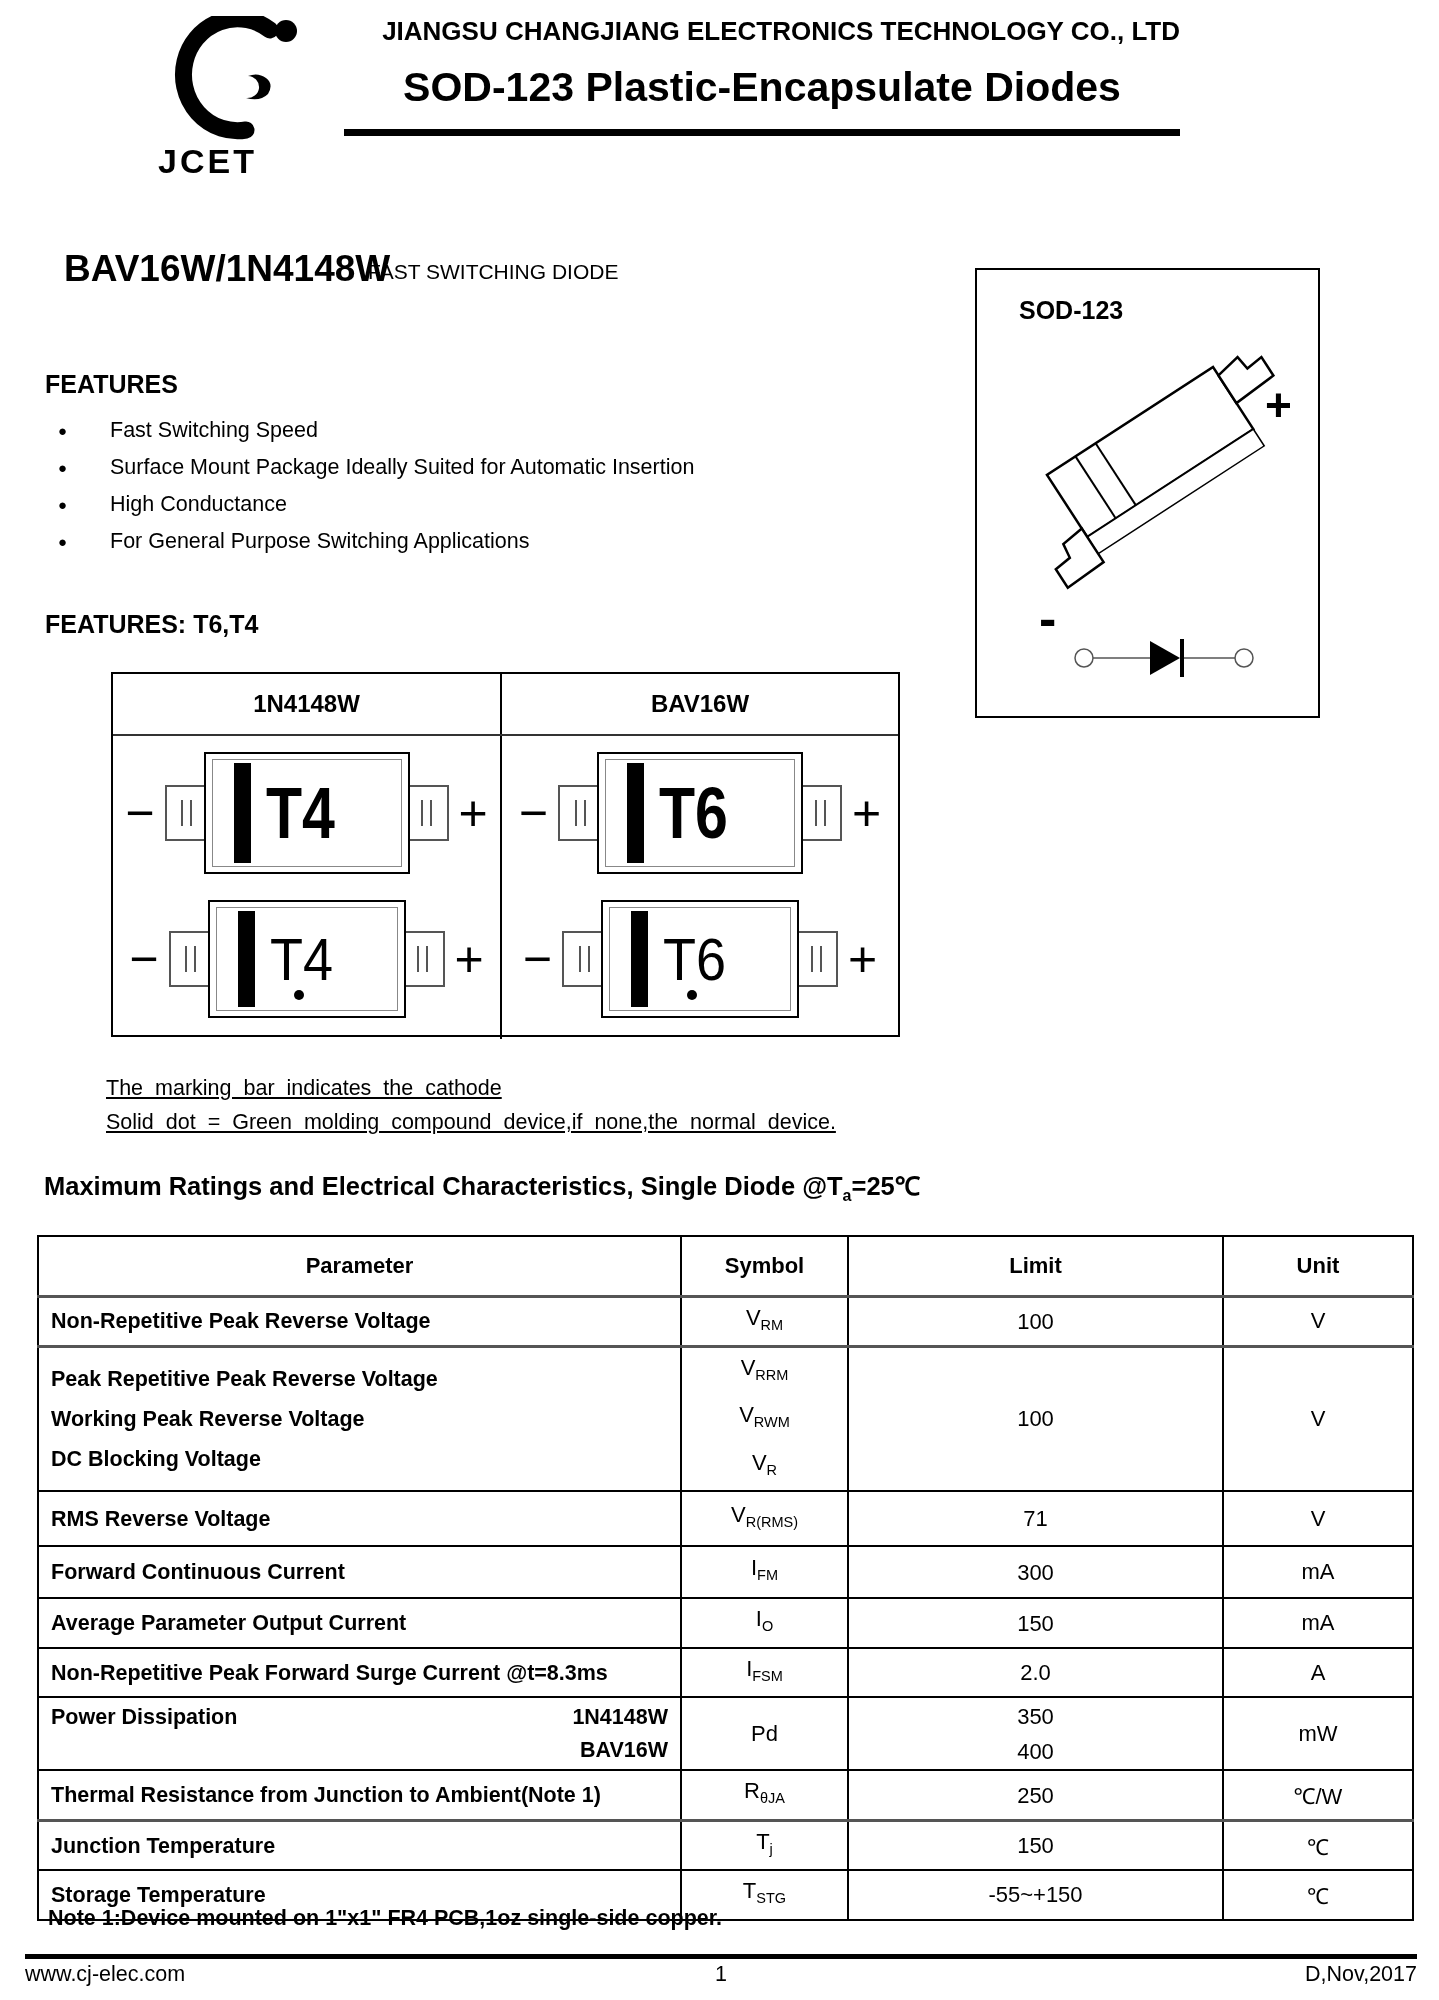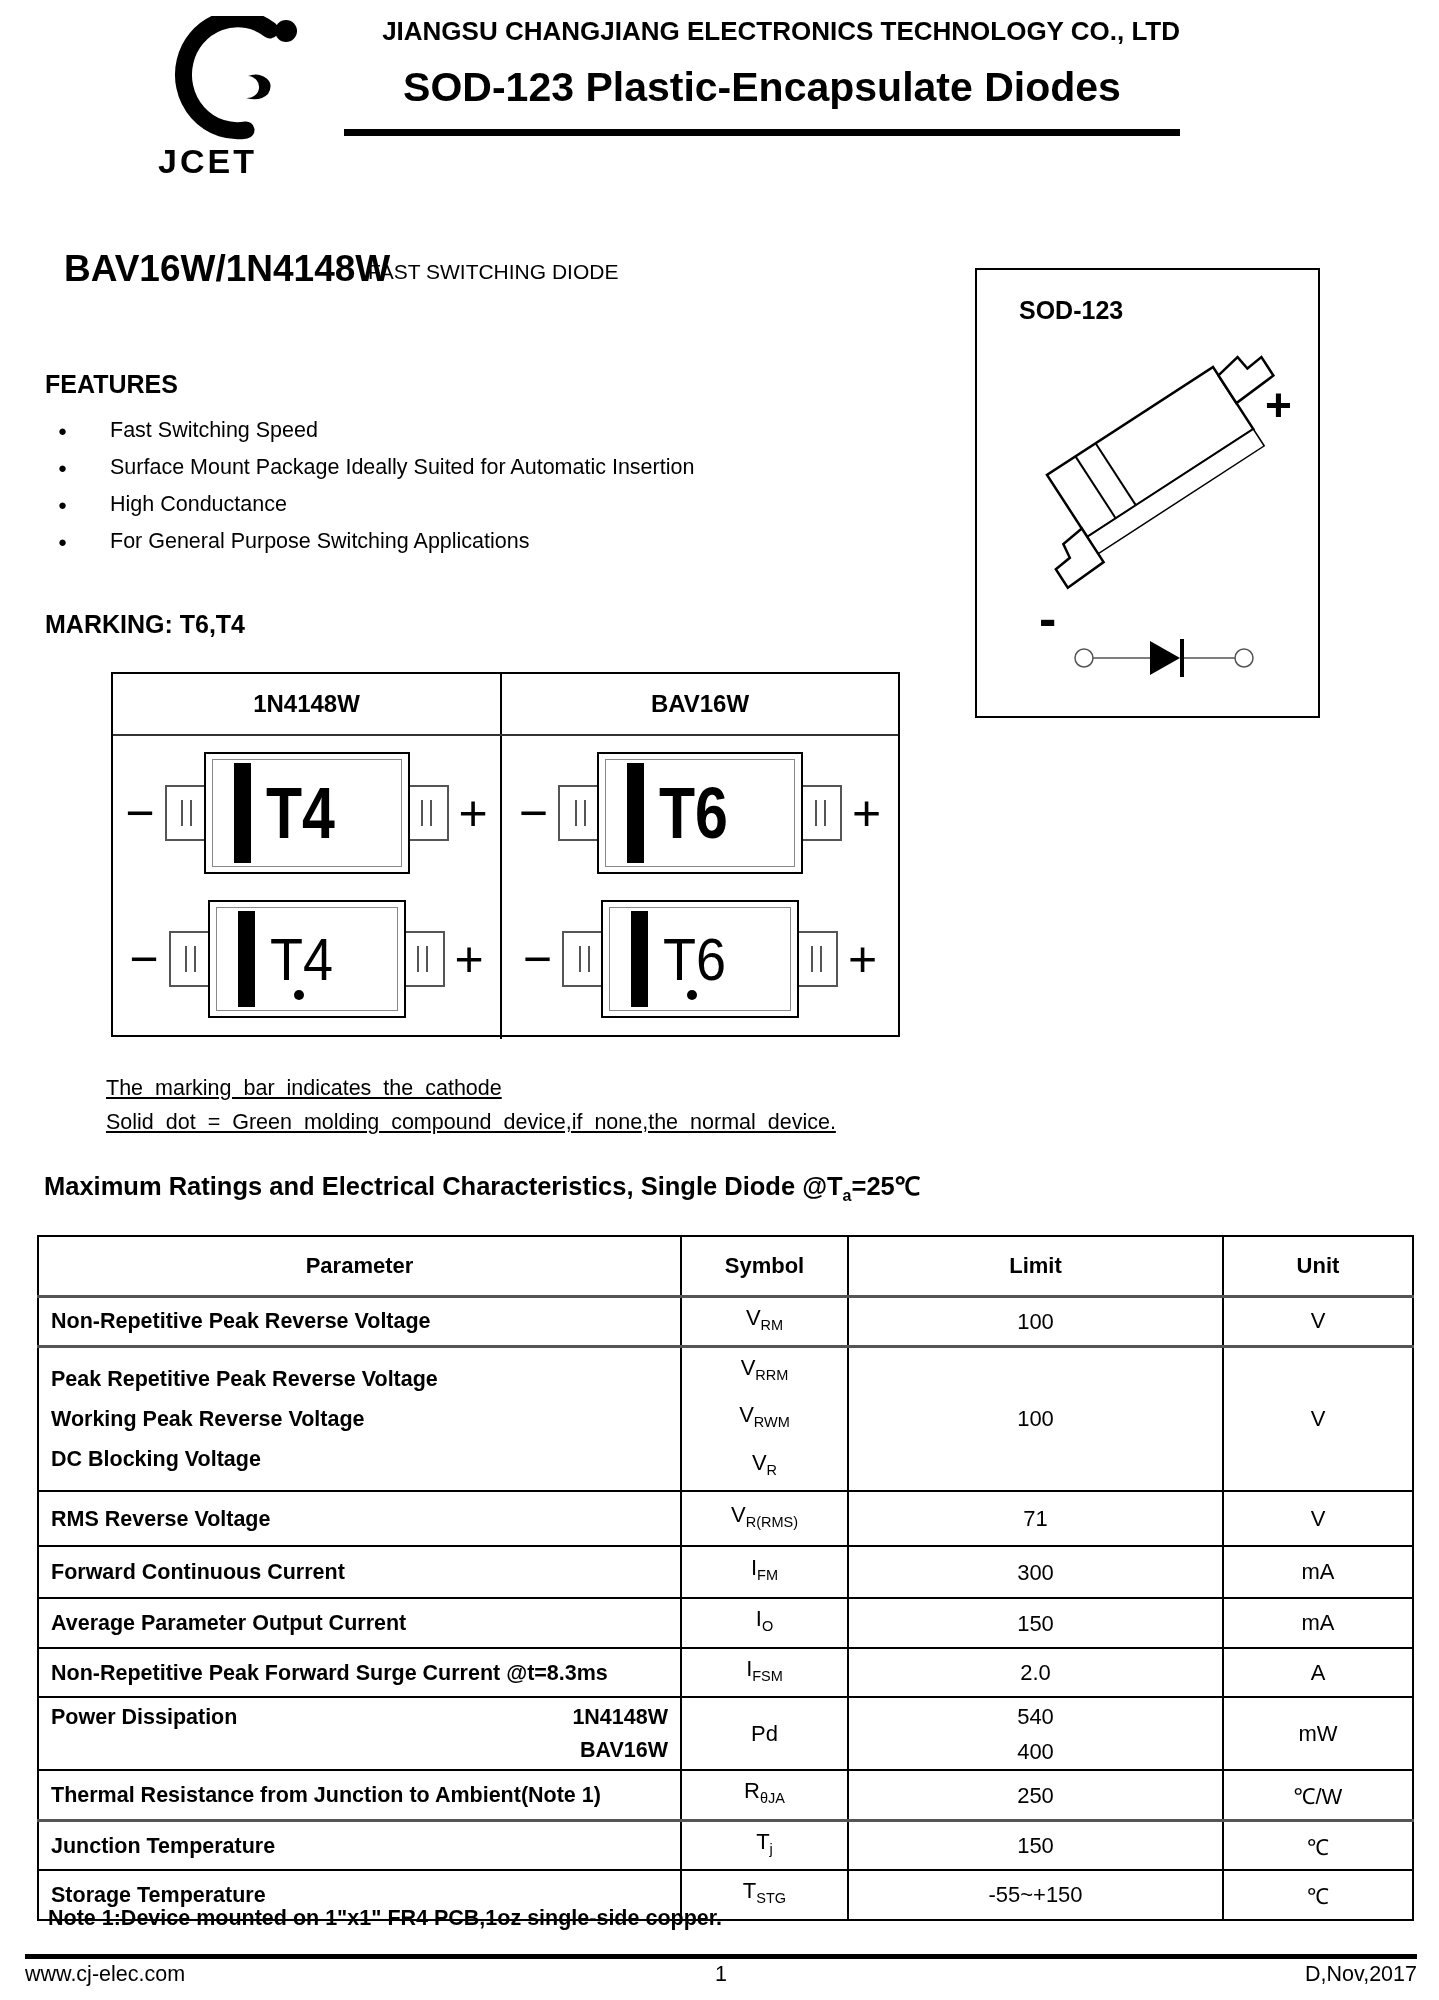--- a/index.html
+++ b/index.html
@@ -139,21 +139,21 @@
   </div>
 
   <div class="abs features-h">FEATURES</div>
   <ul class="abs features-list" id="features-list">
       <li>Fast Switching Speed</li>
       <li>Surface Mount Package Ideally Suited for Automatic Insertion</li>
       <li>High Conductance</li>
       <li>For General Purpose Switching Applications</li>
     </ul>
 
-  <div class="abs marking-h">MARKING: T6,T4</div>
+  <div class="abs marking-h">FEATURES: T6,T4</div>
   <div class="abs marking-table">
     <div class="mk-head">
       <div class="mk-hcell c0">1N4148W</div>
       <div class="mk-hcell c1">BAV16W</div>
     </div>
     <div class="mk-body">
       <div class="mk-bcell c0" id="mk-cell-0">
           <div class="device big">
             <span class="d-minus">−</span>
             <span class="d-tab l">
@@ -346,21 +346,21 @@
             </div>
             <div class="param-line">
               <span></span>
               <span>BAV16W</span>
             </div>
           </td>
           <td class="sym">
             <div class="sym-line">Pd</div>
           </td>
           <td class="lim">
-            <div class="lim-line">540</div>
+            <div class="lim-line">350</div>
             <div class="lim-line">400</div>
           </td>
           <td class="unit">mW</td>
         </tr>
         <tr class="r7">
           <td class="param">
             <div class="param-line">
               <span>Thermal Resistance from Junction to Ambient(Note 1)</span>
             </div>
           </td>

